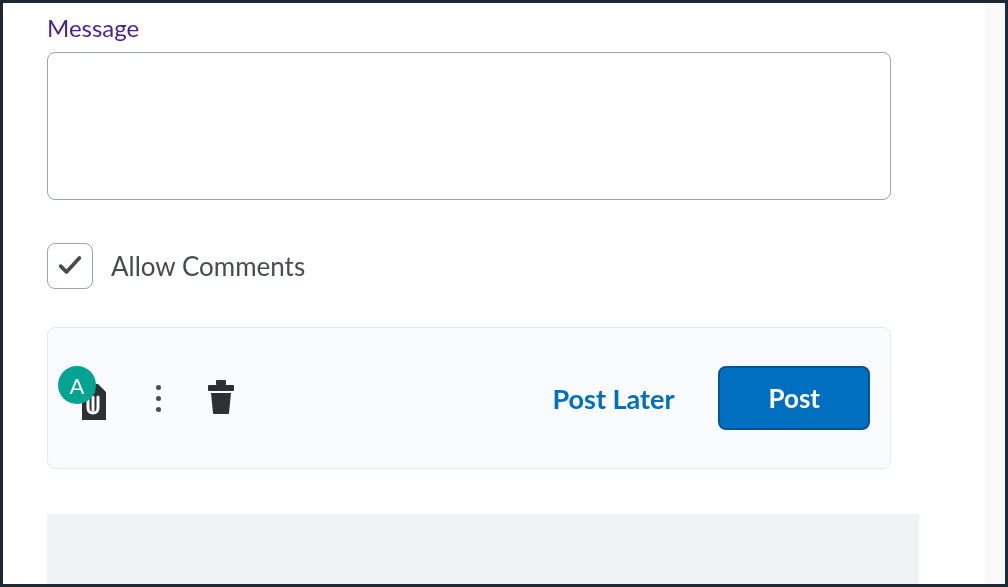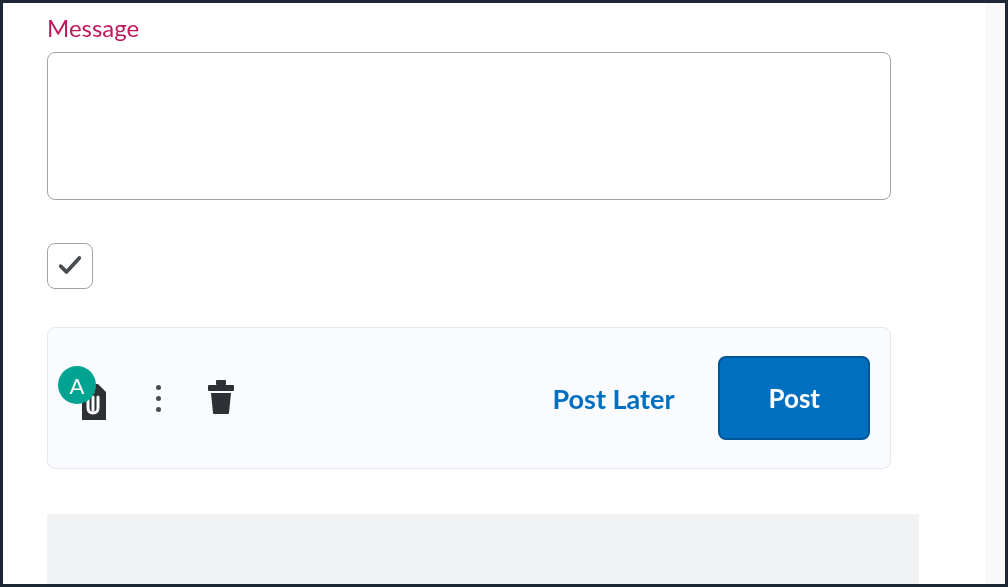--- a/index.html
+++ b/index.html
@@ -14,21 +14,21 @@
       height: 587px;
       border: 3px solid #1c2834;
       position: relative;
       overflow: hidden;
     }
     .container {
       padding: 10px 44px 0 44px;
     }
     .field-label {
       font-size: 24px;
-      color: #be185d;
+      color: #4c1d95;
       font-weight: 400;
       margin-bottom: 10px;
     }
     .message-textarea {
       width: 844px;
       height: 148px;
       border: 1px solid #9ea4a9;
       border-radius: 8px;
       font-size: 18px;
       padding: 10px;
@@ -131,21 +131,21 @@
       font-family: inherit;
     }
     .post-btn {
       background: #006fbf;
       border: 2px solid #005694;
       color: #fff;
       font-size: 26px;
       font-weight: 700;
       cursor: pointer;
       padding: 0 48px;
-      height: 84px;
+      height: 64px;
       border-radius: 8px;
       margin-left: 24px;
       font-family: inherit;
     }
     .bottom-bar {
       position: absolute;
       left: 44px;
       bottom: 0;
       width: 872px;
       height: 70px;
@@ -170,20 +170,21 @@
   <textarea class="message-textarea" style=""></textarea>
 
   <div class="checkbox-row">
     <div class="checkbox-box">
       <span>
         <svg width="28" height="28" viewBox="0 0 24 24" fill="none" stroke="#494c4e" stroke-width="3.2" stroke-linecap="round" stroke-linejoin="round">
           <polyline points="4 13 9 18 20 6"></polyline>
         </svg>
       </span>
     </div>
+    <div class="checkbox-label">Allow Comments</div>
   </div>
 
   <div class="action-bar">
 
     <div class="attach-group">
       <div class="badge-a">A</div>
       <span class="attach-icon">
         <svg width="30" height="40" viewBox="0 0 30 40">
           <path d="M4 2 L20 2 L28 10 L28 38 L4 38 Z" fill="#2d3135"></path>
           <path d="M15 10 C12 10 10 12 10 15 L10 26 C10 29 12 31 15 31 C18 31 20 29 20 26 L20 15" fill="none" stroke="#fff" stroke-width="3" stroke-linecap="round"></path>

